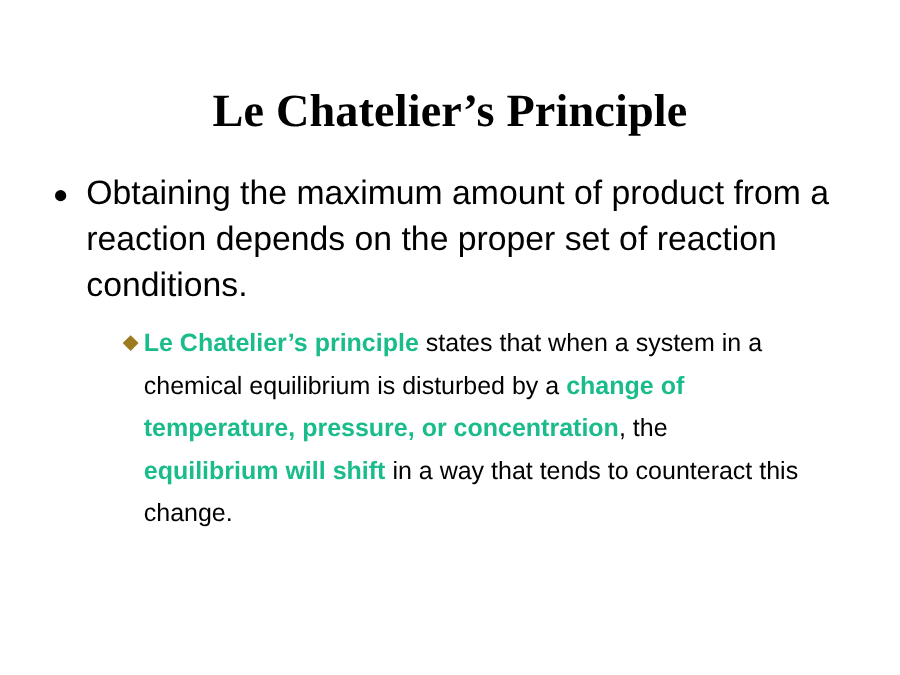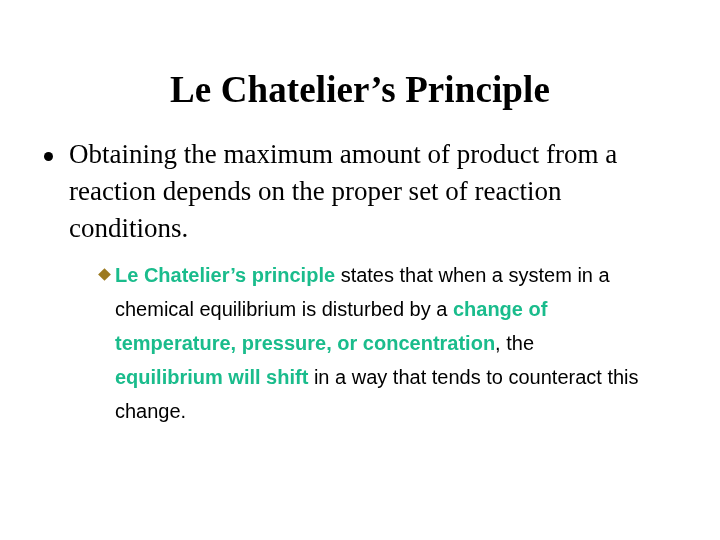--- a/index.html
+++ b/index.html
@@ -32,21 +32,21 @@
   }
 
   
   .bullet-l1 {
     position: absolute;
     left: 44px;
     top: 136px;
     width: 624px;
     display: flex;
     align-items: flex-start;
-    font-family: Liberation Serif, serif;
+    font-family: Liberation Sans, sans-serif;
     font-size: 27px;
     line-height: 37px;
     color: #000000;
   }
   .bullet-l1 .marker-dot {
     flex: 0 0 auto;
     width: 9px;
     height: 9px;
     border-radius: 50%;
     background: #000000;

